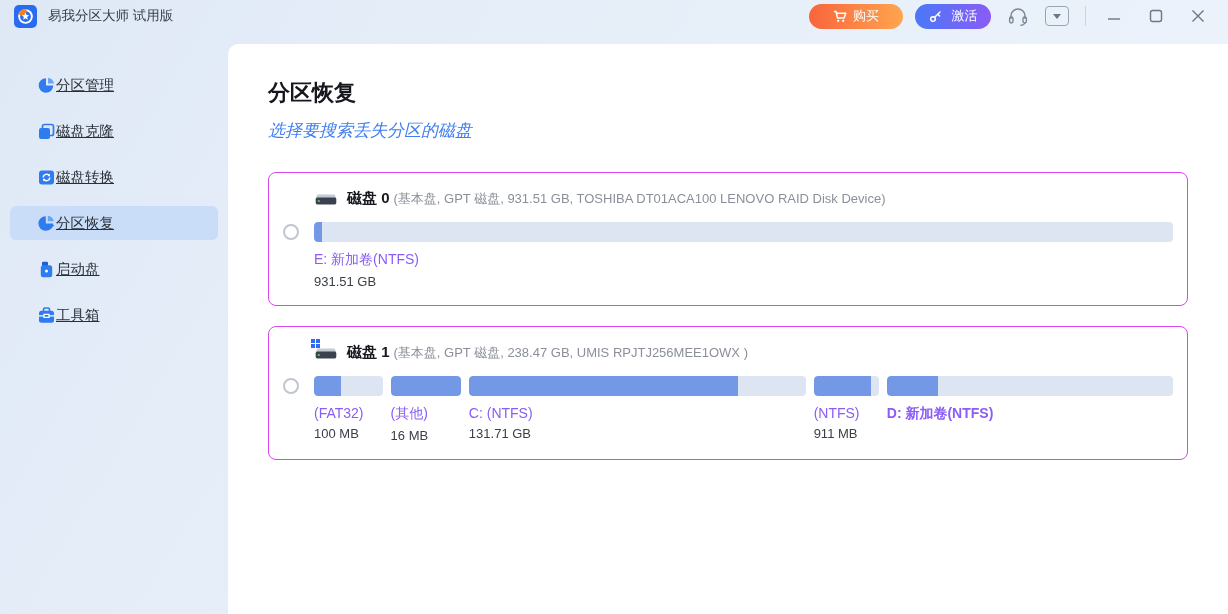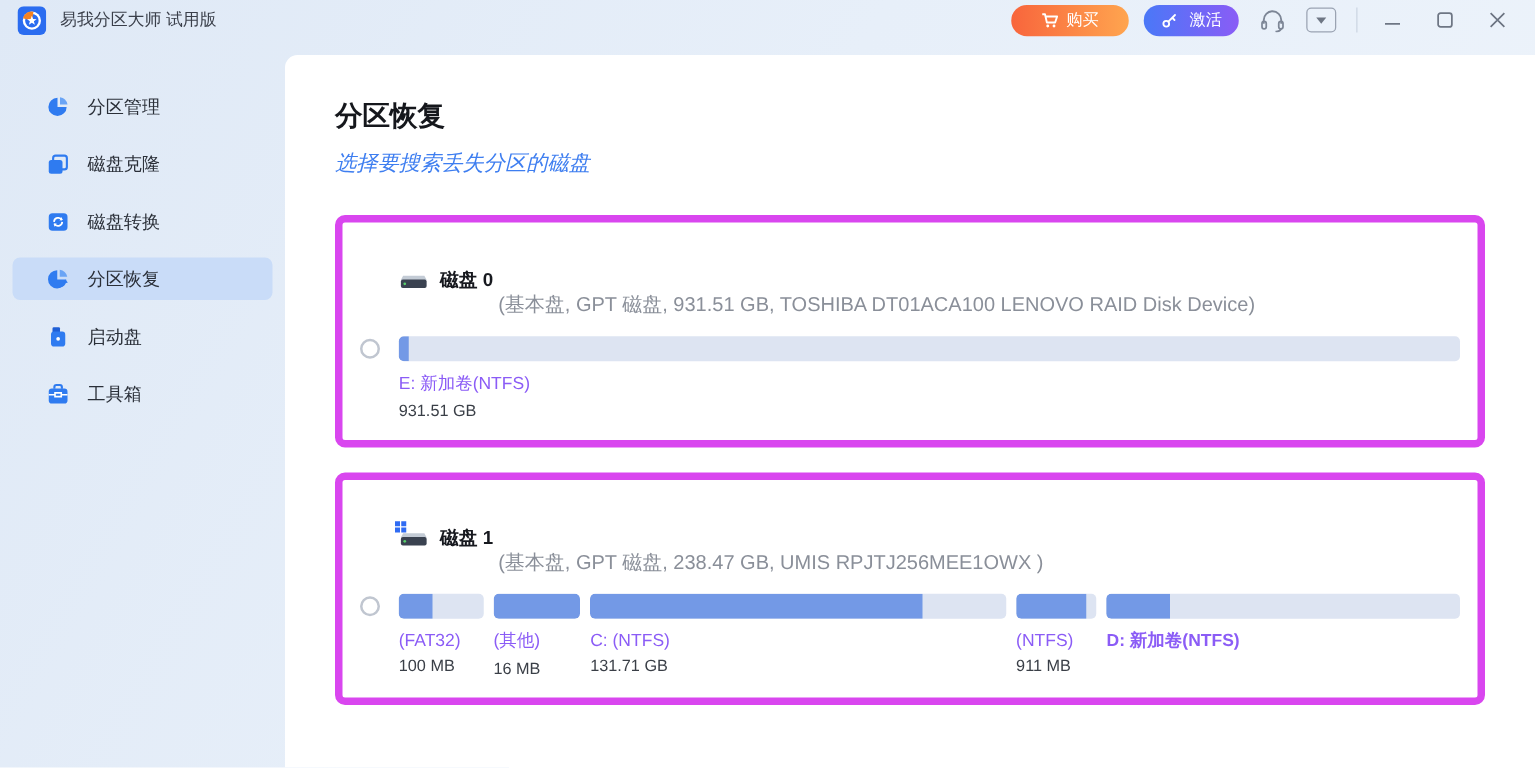--- a/index.html
+++ b/index.html
@@ -21,36 +21,36 @@
   .tri-down { width:0; height:0; border-left:4px solid transparent; border-right:4px solid transparent; border-top:5px solid #6e7684; }
   .tb-divider { width:1px; height:20px; background:#ccd5e2; margin-left:16px; }
   .winbtn { margin-left:14px; width:28px; height:28px; display:flex; align-items:center; justify-content:center; cursor:pointer; }
 
   
   .sidebar { position:absolute; left:0; top:44px; width:228px; bottom:0; padding:24px 10px 0 10px; }
   .side-item { height:34px; margin-bottom:12px; display:flex; align-items:center; padding-left:26px;
     border-radius:6px; cursor:pointer; }
   .side-item.active { background:var(--active-item-bg); }
   .side-icon { width:20px; height:20px; display:flex; align-items:center; justify-content:center; }
-  .side-label { margin-left:14px; font-size:14.5px; color:#2a2f38; }
+  .side-label { font-size:14.5px; color:#2a2f38;text-decoration:underline; }
 
   
   .main { position:absolute; left:228px; top:44px; right:0; bottom:0; background:#fff;
     border-radius:10px 0 0 0; padding:34px 40px 0 40px; overflow:hidden; }
   .page-title { font-size:22px; font-weight:bold; color:#15171c; }
   .page-subtitle { margin-top:11px; font-size:17px; color:var(--accent);font-style:italic; }
   .disk-list { margin-top:30px; }
-  .disk-card { border:6px solid #d946ef; border-radius:8px; padding:16px 14px 16px 14px; margin-bottom:20px; cursor:pointer; background:#fff; }
+  .disk-card { border:1px solid #d946ef; border-radius:8px; padding:16px 14px 16px 14px; margin-bottom:20px; cursor:pointer; background:#fff; }
   .disk-header { display:flex; align-items:center; margin-left:31px; }
   .disk-icon { position:relative; width:24px; height:18px; flex:0 0 auto; }
   .win-overlay { position:absolute; left:-3px; top:-5px; width:9px; height:9px;
     display:grid; grid-template-columns:4px 4px; grid-template-rows:4px 4px; gap:1px; }
   .win-overlay i { background:#2f6bf3; display:block; }
   .disk-name { margin-left:9px; font-size:15px; font-weight:bold; color:#17191f; white-space:nowrap; }
-  .disk-info { margin-left:4px; font-size:16px; color:#8a8f99; white-space:nowrap;margin-top:40px; }
+  .disk-info { margin-left:4px; font-size:13px; color:#8a8f99; white-space:nowrap; }
   .disk-body { display:flex; align-items:flex-start; margin-top:14px; }
   .radio { width:16px; height:16px; border:2px solid #c0c6d0; border-radius:50%; background:#fff; flex:0 0 auto; margin-top:2px; }
   .parts { flex:1; margin-left:15px; display:flex; gap:8px; }
   .part { min-width:0; }
   .pbar { height:20px; background:var(--bar-bg); border-radius:4px; overflow:hidden; }
   .pfill { height:100%; background:var(--bar-fill); border-radius:4px 0 0 4px; }
   .plabel { margin-top:9px; font-size:14px; color:#8b5cf6; white-space:nowrap; }
   .psize { margin-top:5px; font-size:13px; color:#3a3f47; white-space:nowrap; }
 </style>
 </head>

